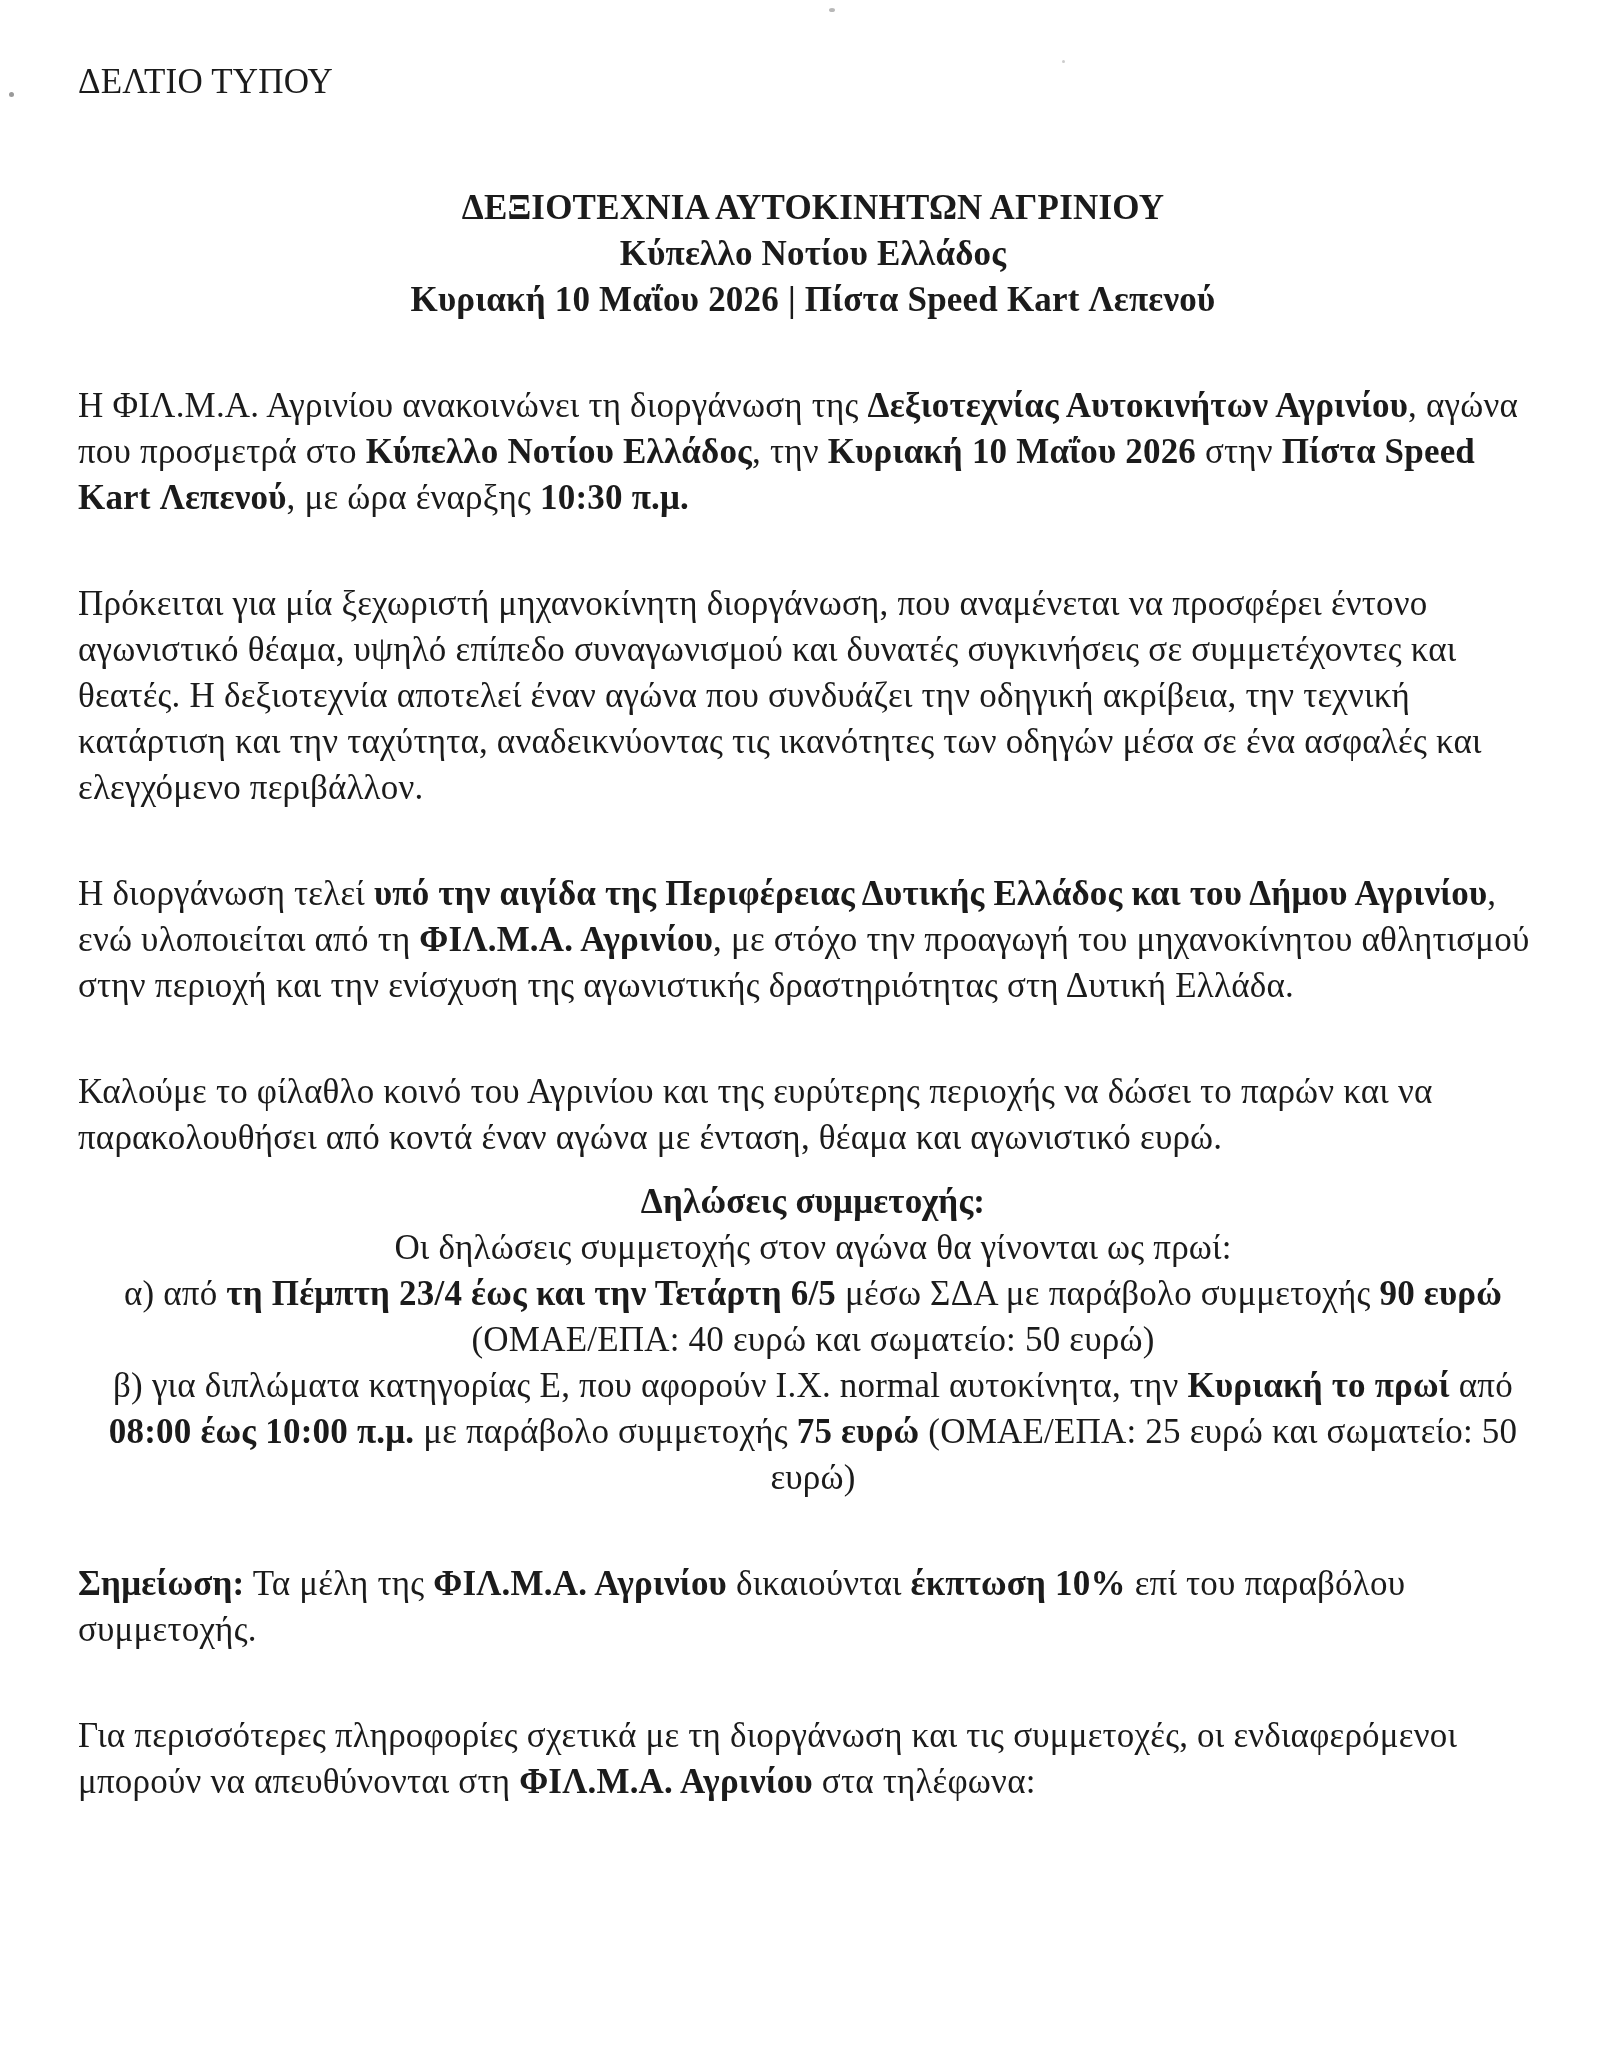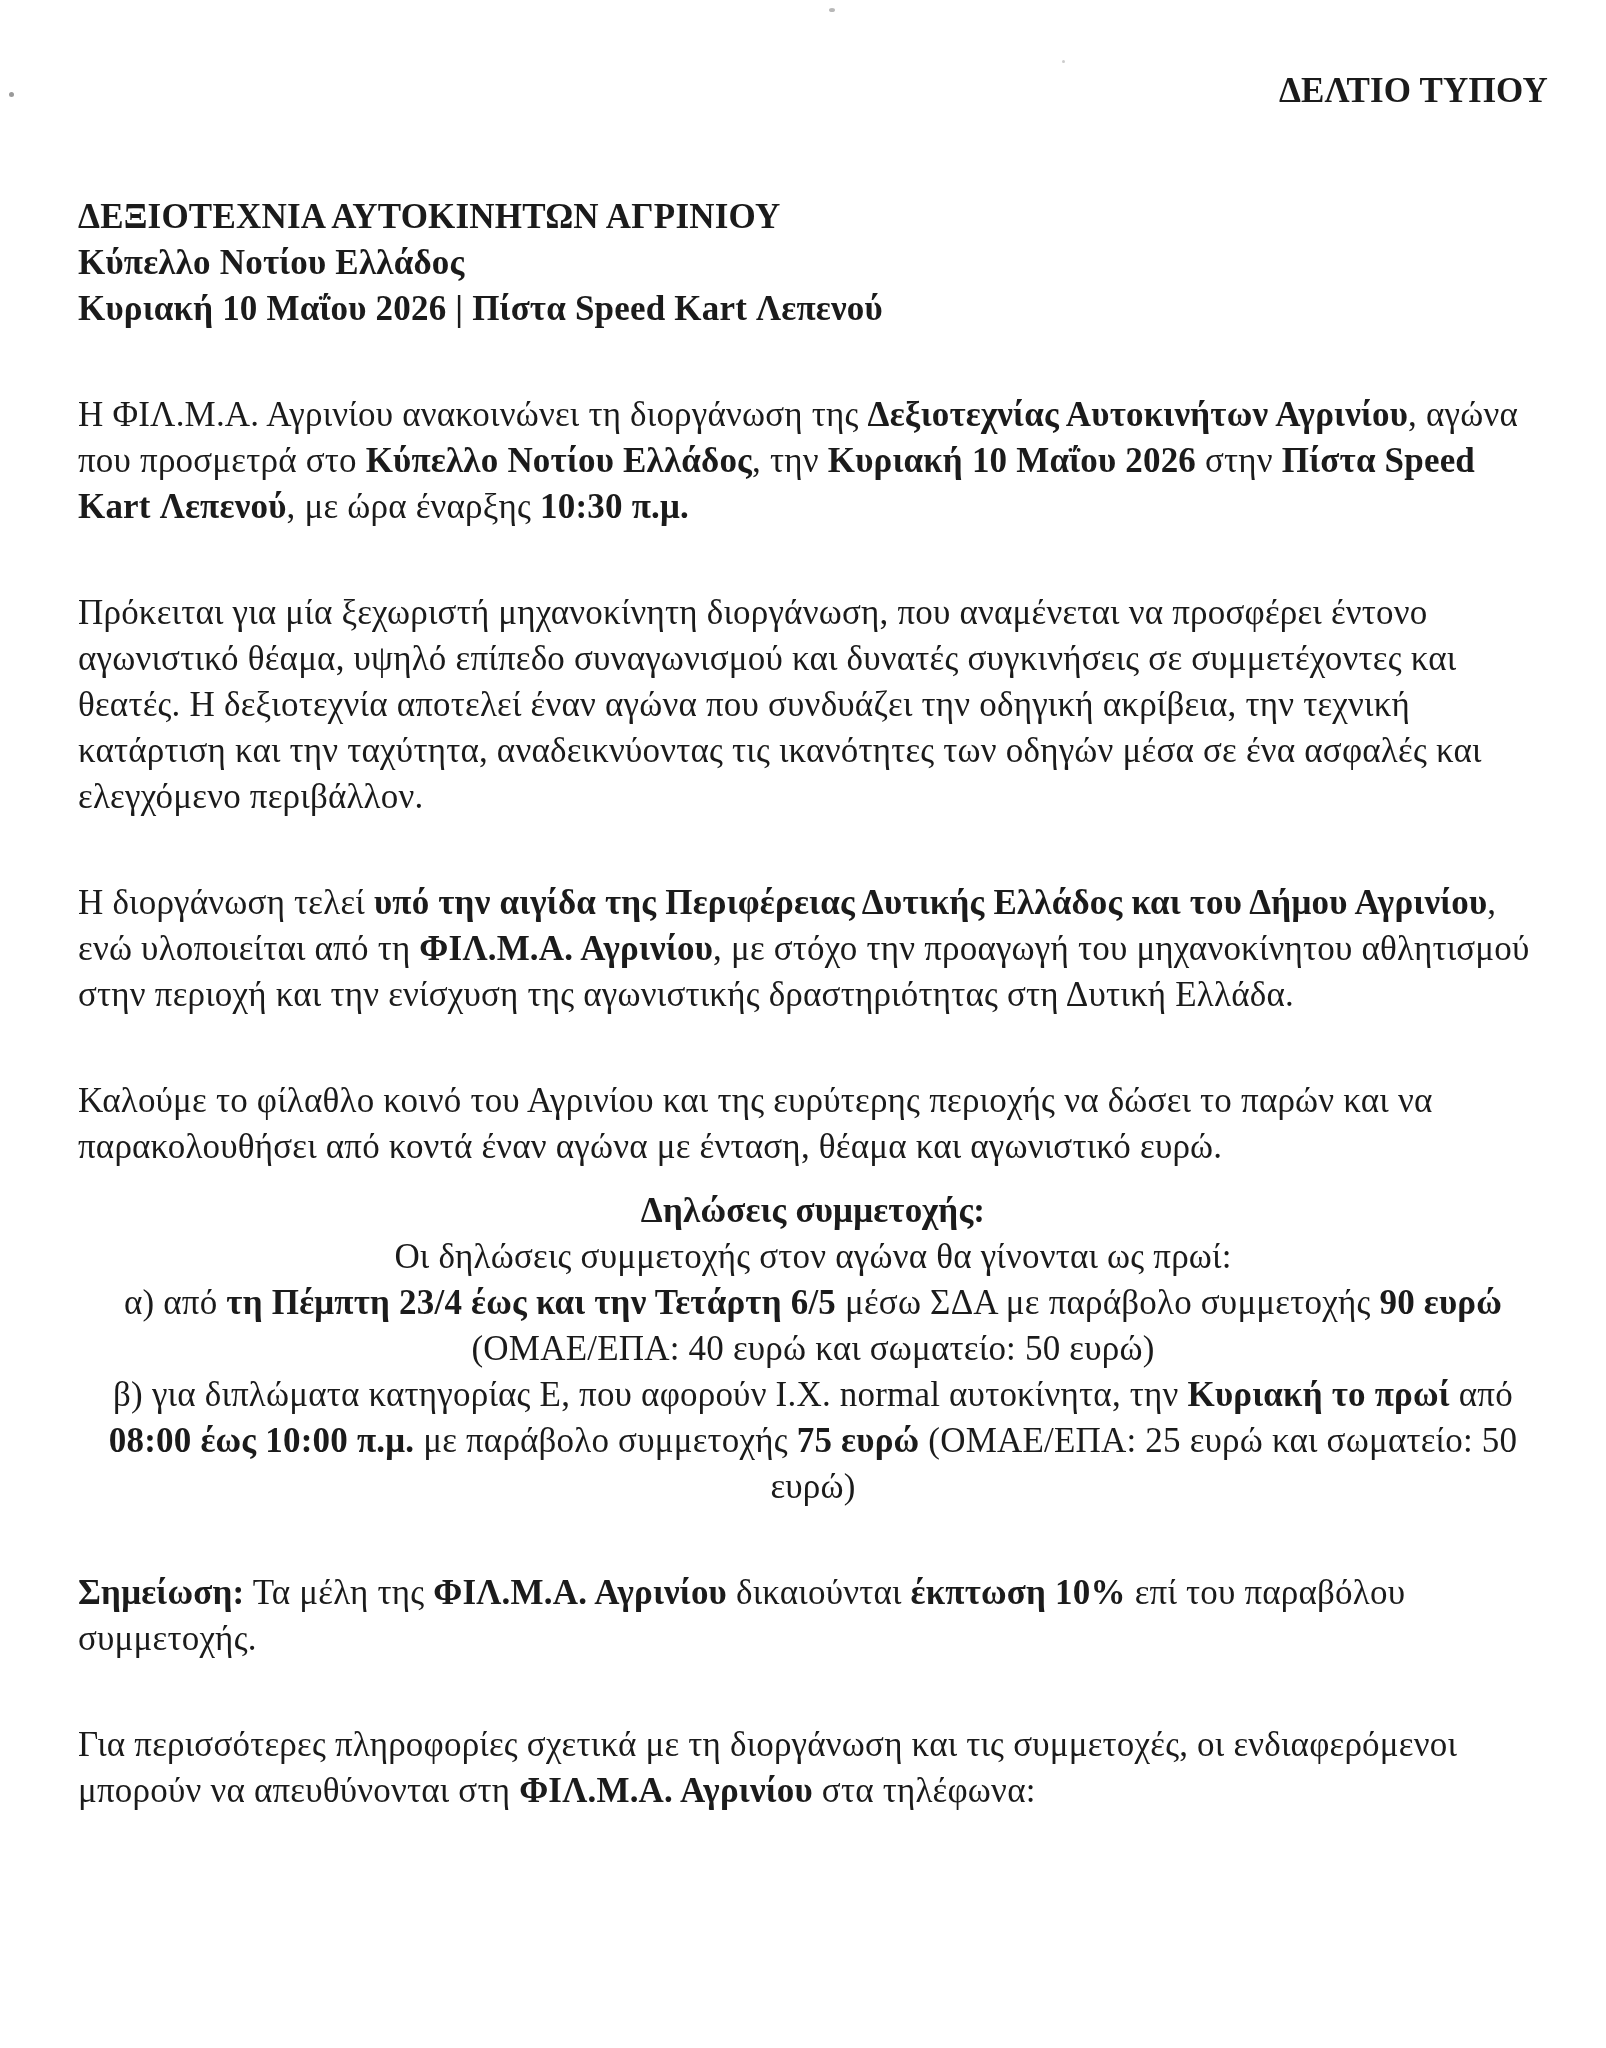--- a/index.html
+++ b/index.html
@@ -19,26 +19,26 @@
     position: absolute;
     top: 55px;
     left: 78px;
     right: 58px;
     font-size: 35px;
     line-height: 46px;
     letter-spacing: 0.2px;
     text-rendering: optimizeLegibility;
   }
   .kicker {
-    font-weight: bold;
-    margin: 13px 0 80px 0;
-    text-align: right;
+    font-weight: normal;
+    margin: 4px 0 80px 0;
   }
   .title-block {
     margin: 0 0 55px 0;
+    text-align: center;
   }
   .title-line {
     font-weight: bold;
     margin: 0;
   }
   p.para {
     margin: 60px 0 0 0;
   }
   p.para:first-of-type { margin-top: 0; }
   .entries-block { margin: 18px 0 0 0; text-align: center; }

